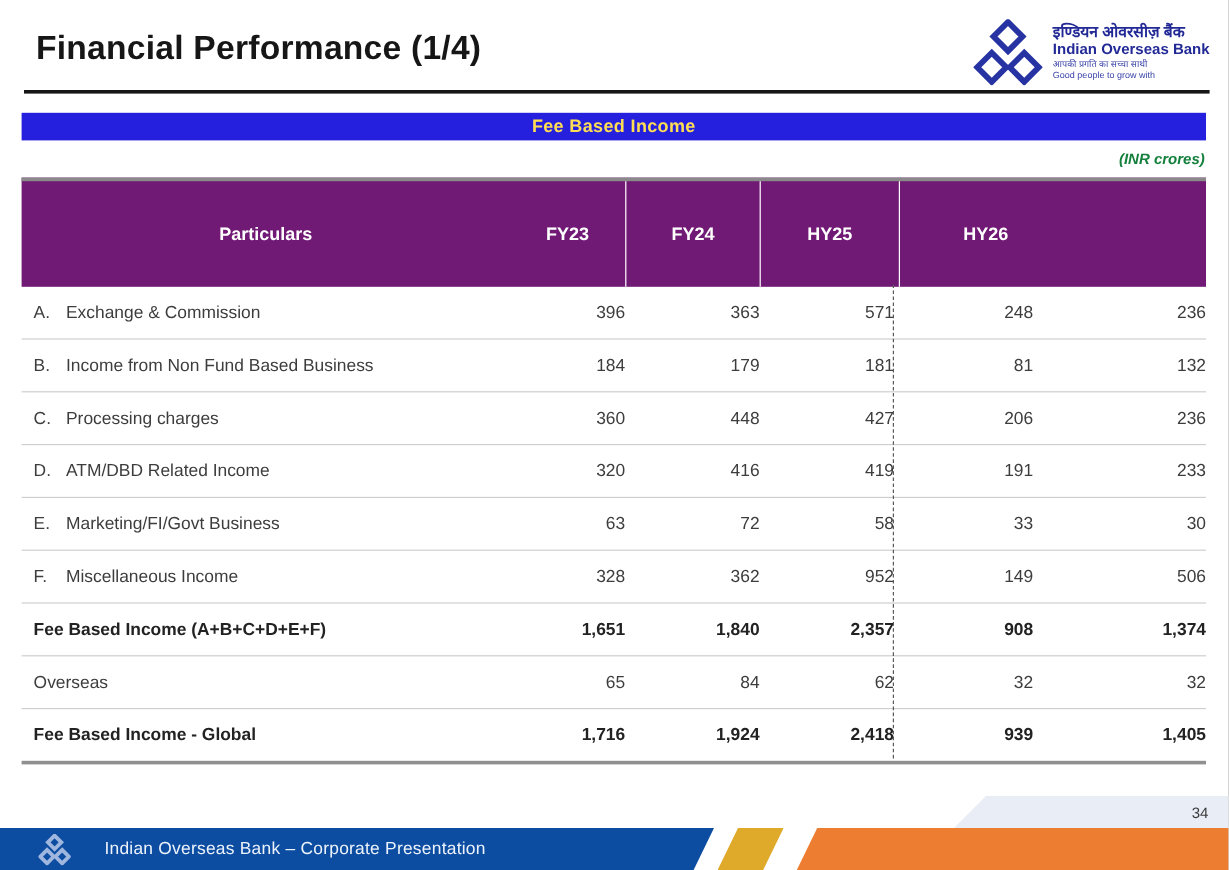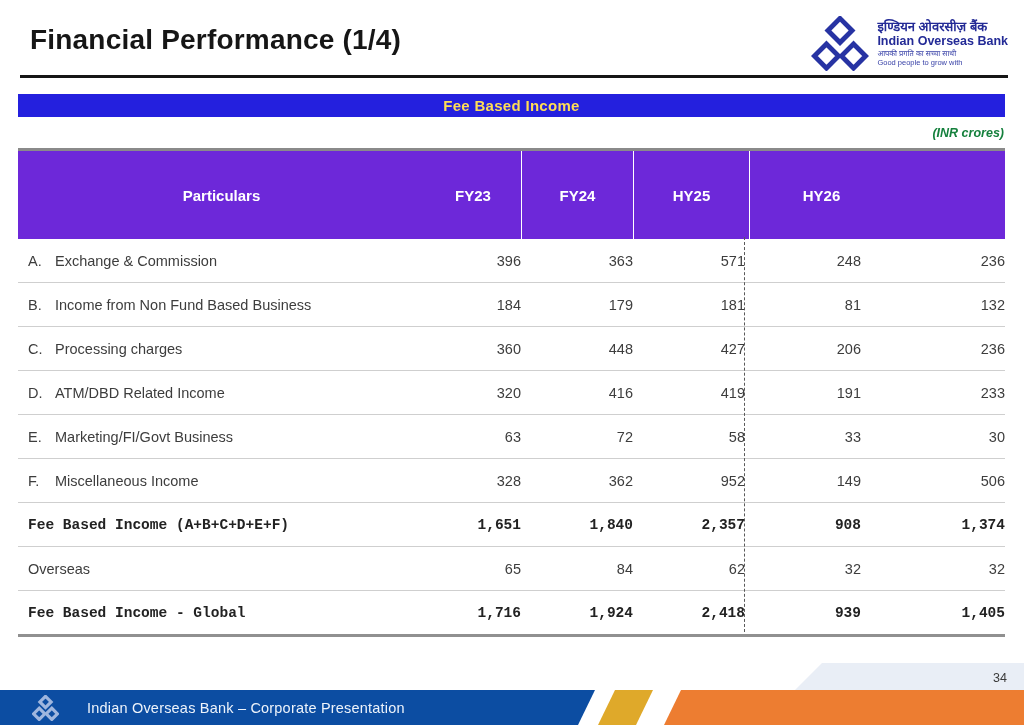--- a/index.html
+++ b/index.html
@@ -29,21 +29,21 @@
   .thead .sep{border-left:1.5px solid #ffffff;}
   .w-label{width:407px;}
   .c0{width:96px;}.c1{width:112px;}.c2{width:112px;}.c3{width:116px;}.c4{width:144px;}
   .tbody{border-bottom:3px solid #909090;}
   .trow{display:flex;height:43px;align-items:center;color:#3d3d3d;font-size:14.5px;}
   .trow + .trow{border-top:1px solid #cfcfcf;}
   .trow .cell{box-sizing:border-box;}
   .trow .label{width:407px;display:flex;align-items:center;padding-left:10px;}
   .trow .letter{display:inline-block;width:27px;}
   .trow .val{text-align:right;}
-  .trow.bold{font-weight:bold;color:#222;font-family:Liberation Mono, monospace;}
+  .trow.bold{font-weight:bold;color:#222;}
   .dashedline{position:absolute;left:726px;top:89px;height:395px;width:0;border-left:1.5px dashed #595959;}
   
   .light-band{position:absolute;left:794px;top:663px;width:230px;height:28px;background:#E9EEF6;
     clip-path:polygon(28px 0,100% 0,100% 100%,0 100%);}
   .page-num{position:absolute;right:17px;top:671px;font-size:12.5px;color:#3a3a3a;}
   .footerbar{position:absolute;left:0;top:690px;width:1024px;height:35px;}
   .f-blue{position:absolute;inset:0;background:#0C4DA2;clip-path:polygon(0 0,595px 0,578px 100%,0 100%);}
   .f-yellow{position:absolute;inset:0;background:#DFA92A;clip-path:polygon(615px 0,653px 0,636px 100%,598px 100%);}
   .f-orange{position:absolute;inset:0;background:#ED7D31;clip-path:polygon(681px 0,1024px 0,1024px 100%,664px 100%);}
   .f-content{position:absolute;inset:0;display:flex;align-items:center;}
@@ -73,21 +73,21 @@
 
   <div class="title-rule"></div>
 
   <div class="banner" id="banner" style="background: rgb(36, 32, 222);">
     <span style="color: rgb(255, 222, 84);">Fee Based Income</span>
   </div>
 
   <div class="unit-note">(INR crores)</div>
 
   <div class="tablewrap">
-    <div class="thead" id="thead" style="background: #6d28d9;">
+    <div class="thead" id="thead" style="background: #701a75;">
       <div class="cell w-label">Particulars</div>
       <div class="cell c0">FY23</div>
       <div class="cell c1 sep">FY24</div>
       <div class="cell c3 sep">HY25</div>
       <div class="cell c4 sep">HY26</div>
     </div>
     <div class="tbody" id="tbody">
         <div class="trow">
           <div class="cell label">
             <span class="letter">A.</span>

